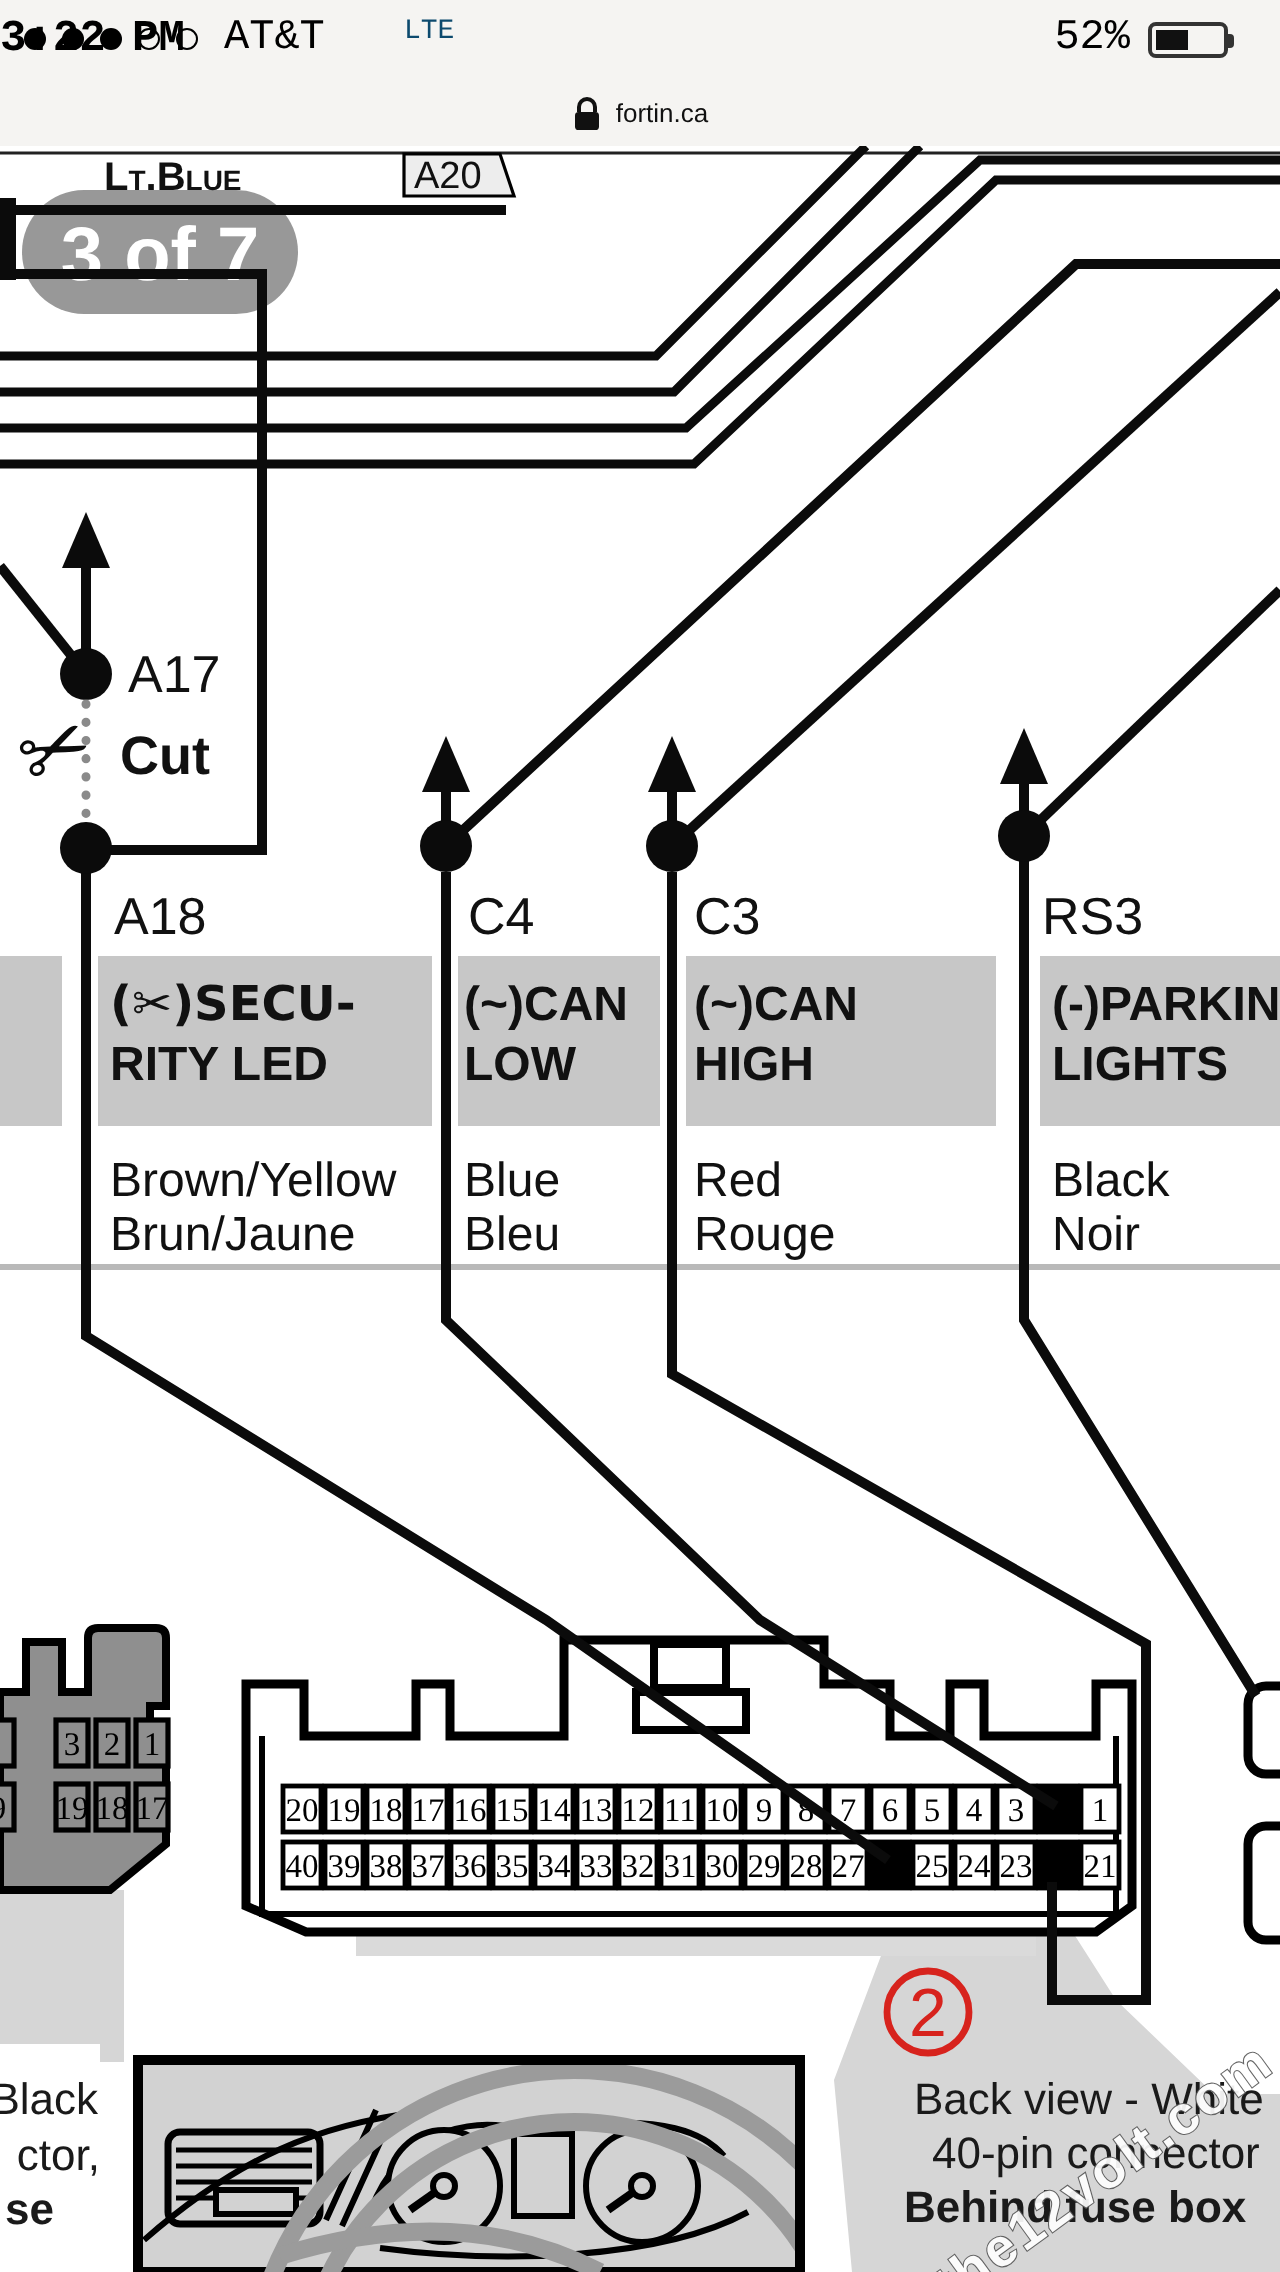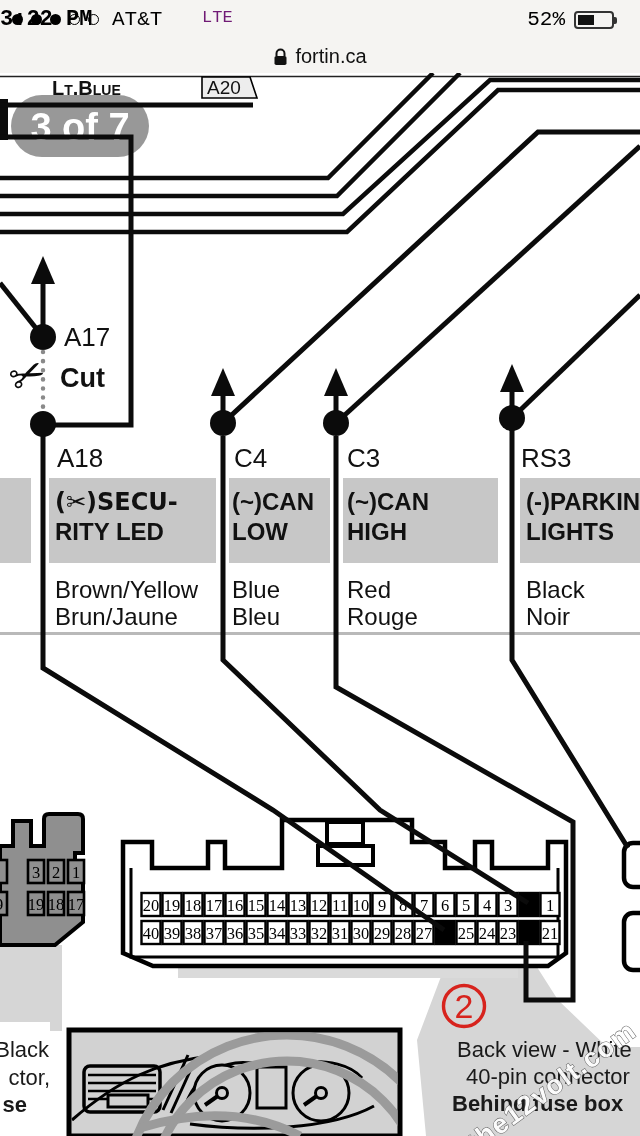--- a/index.html
+++ b/index.html
@@ -5,30 +5,30 @@
   html,body{margin:0;padding:0;}
   body{width:640px;height:1136px;overflow:hidden;background:#fff;
        font-family:"Liberation Sans",sans-serif;position:relative;}
   
   .statusbar{position:absolute;top:0;left:0;width:640px;height:40px;background:#f5f4f2;font-family:Liberation Mono, monospace;}
   .sig{position:absolute;left:12px;top:14px;display:flex;gap:8px;align-items:center;}
   .dot{width:11px;height:11px;border-radius:50%;}
   .dot.f{background:#000;}
   .dot.o{background:transparent;border:1.5px solid #000;box-sizing:border-box;}
   .carrier{position:absolute;left:112px;top:8px;font-size:21px;color:#000;}
-  .lte{position:absolute;left:202px;top:8px;font-size:17px;color:#701a75;}
+  .lte{position:absolute;left:202px;top:8px;font-size:14px;color:#0c4a6e;}
   .time{position:absolute;left:0;top:7px;width:640px;text-align:left;font-size:22px;font-weight:bold;color:#000;}
   .batpct{position:absolute;right:75px;top:8px;font-size:21px;color:#000;}
   .batt{position:absolute;right:26px;top:11px;width:40px;height:18px;border:2px solid #333;border-radius:4px;box-sizing:border-box;}
   .batt .fill{position:absolute;left:2px;top:2px;width:16px;height:10px;background:#111;}
   .batt .tip{position:absolute;right:-5px;top:4px;width:3px;height:7px;background:#333;border-radius:0 2px 2px 0;}
   
   .urlbar{position:absolute;top:40px;left:0;width:640px;height:33px;background:#f5f4f2;
           border-bottom:1px solid #a9a9a9;display:flex;align-items:center;justify-content:center;gap:7px;}
-  .urltext{font-size:20px;color:#111;}
+  .urltext{font-size:13px;color:#111;}
   
   #diagram{position:absolute;top:73px;left:0;}
   svg text{font-family:"Liberation Sans",sans-serif;}
   .w{fill:none;stroke:#0b0b0b;stroke-width:5;}
   .w4{fill:none;stroke:#0b0b0b;stroke-width:4.5;}
   .pinlbl{font-size:26px;fill:#111;}
   .hdr{font-size:24px;font-weight:bold;fill:#111;}
   .hdrD{font-size:24px;font-weight:bold;fill:#111;font-family:"DejaVu Sans",sans-serif;}
   .clr{font-size:24px;fill:#111;}
   .cap{font-size:22px;fill:#1a1a1a;}

